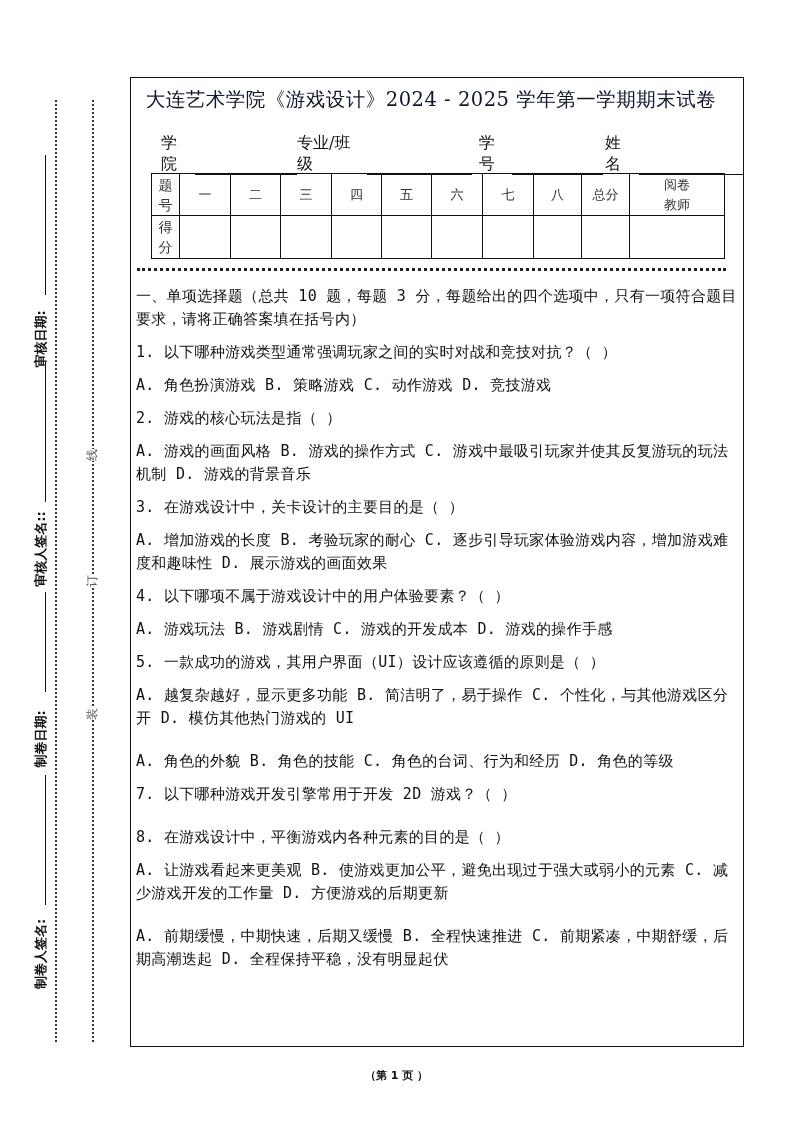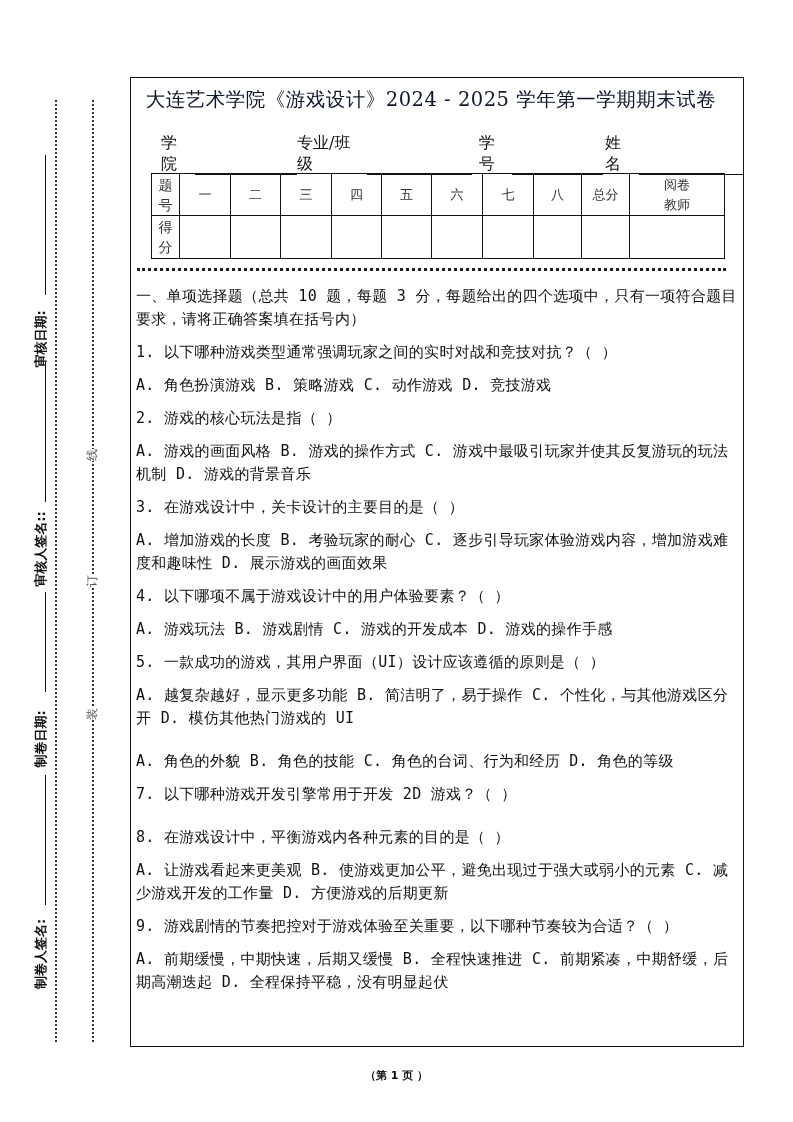--- a/index.html
+++ b/index.html
@@ -173,19 +173,18 @@
 
     <p class="para">7. 以下哪种游戏开发引擎常用于开发 2D 游戏？（  ）</p>
     <div class="gap"></div>
     <div class="gap"></div>
 
     <p class="para">8. 在游戏设计中，平衡游戏内各种元素的目的是（  ）</p>
     <div class="gap"></div>
     <p class="para">A. 让游戏看起来更美观  B. 使游戏更加公平，避免出现过于强大或弱小的元素  C. 减少游戏开发的工作量  D. 方便游戏的后期更新</p>
     <div class="gap"></div>
 
-    <p class="para">9. 游戏剧情的节奏把控对于游戏体验至关重要，以下哪种节奏较为合适？（  ）</p>
     <div class="gap"></div>
     <p class="para">A. 前期缓慢，中期快速，后期又缓慢  B. 全程快速推进  C. 前期紧凑，中期舒缓，后期高潮迭起  D. 全程保持平稳，没有明显起伏</p>
   </div>
 </div>
 
 <div class="footer">（第 1 页 ）</div>
 
 </body></html>

